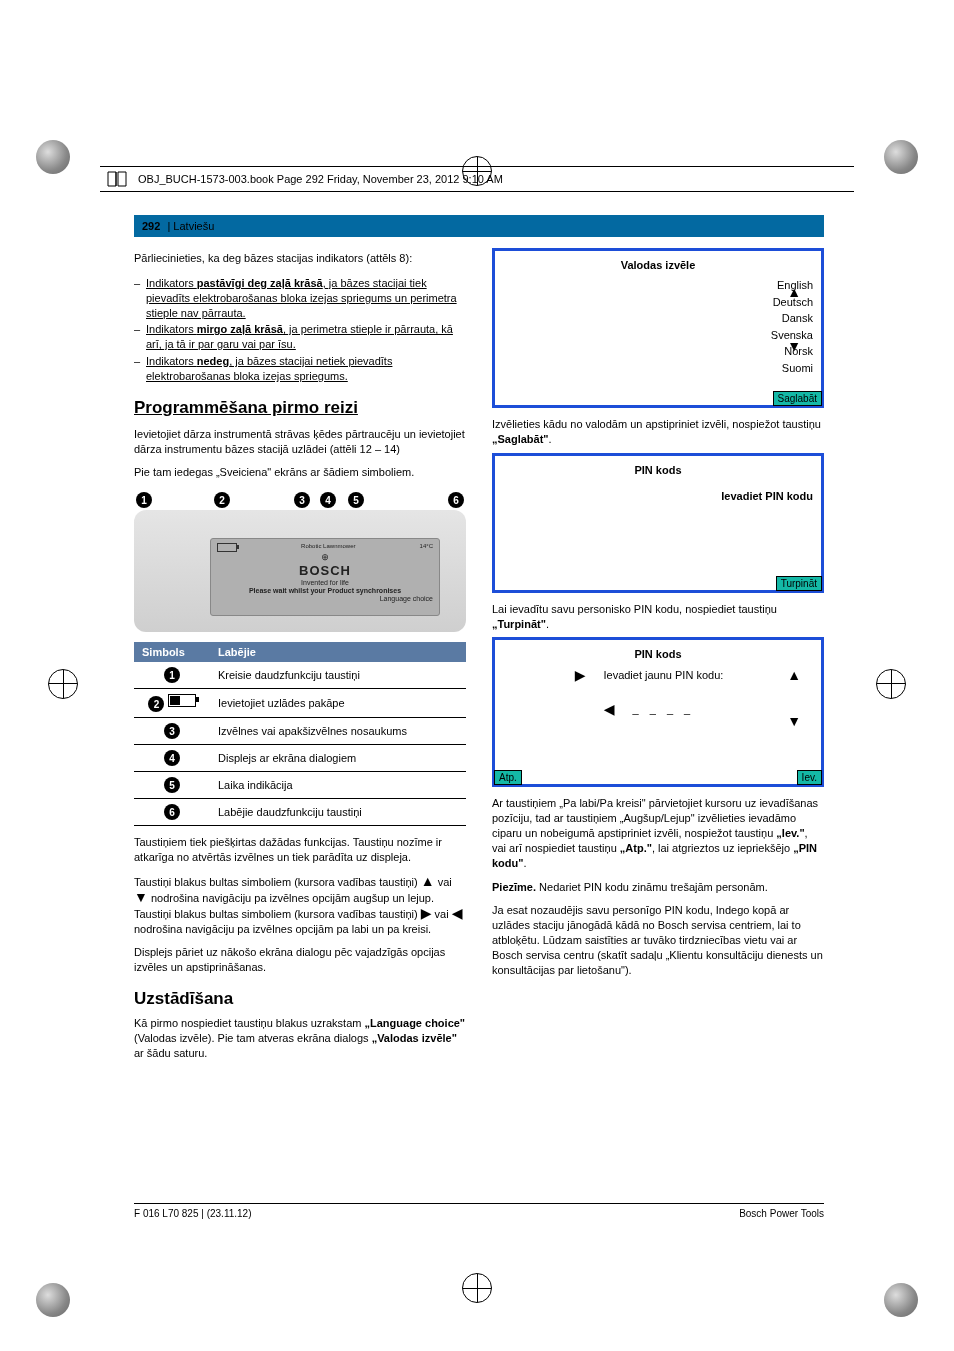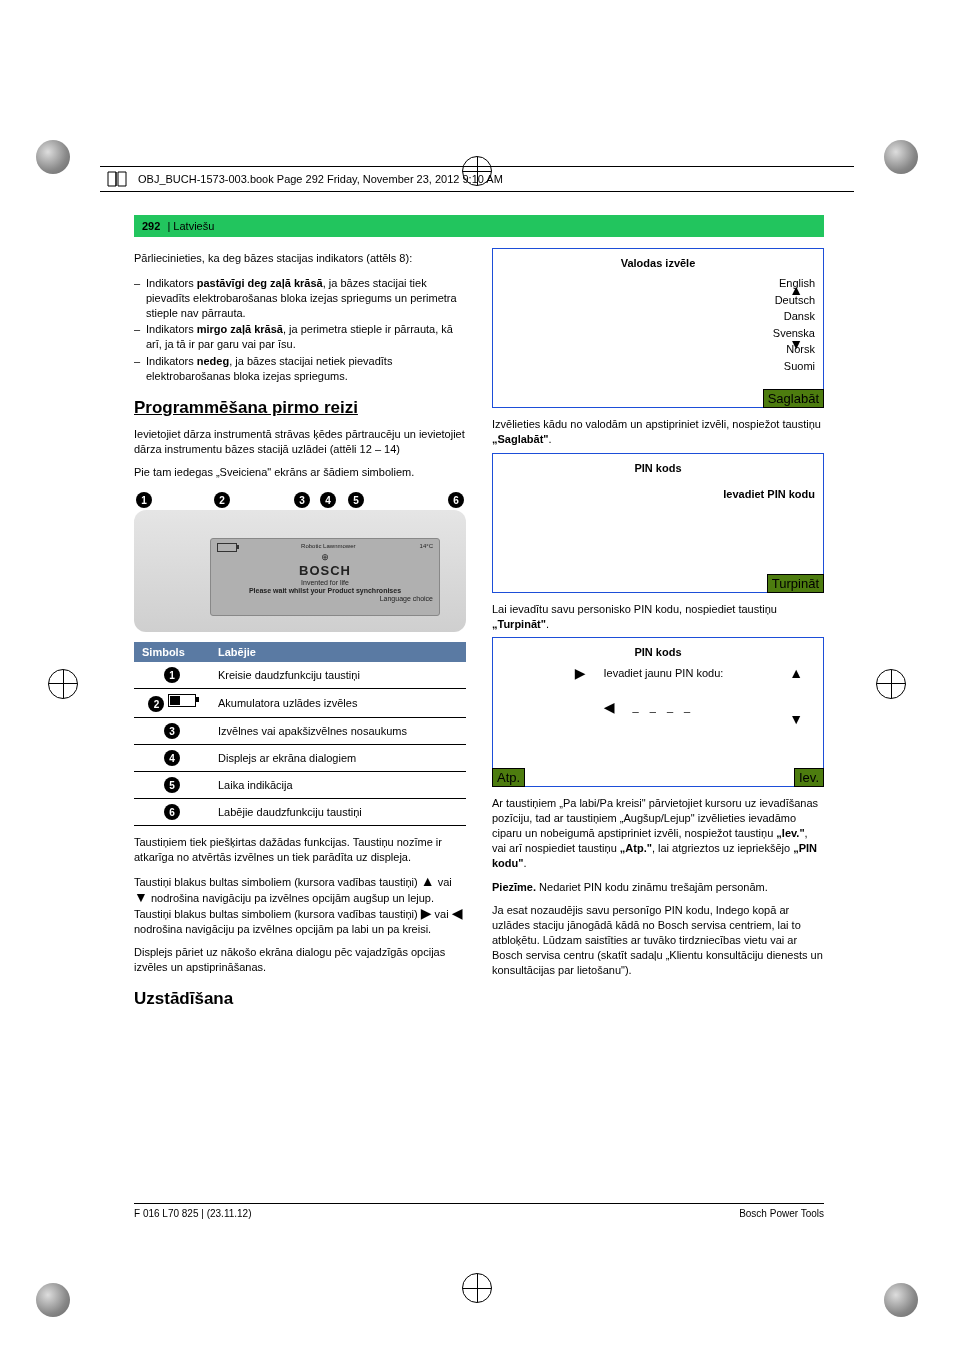--- a/index.html
+++ b/index.html
@@ -24,43 +24,43 @@
       linear-gradient(#000,#000) center/1px 100% no-repeat;}
   .ball { position:absolute; width:34px; height:34px; border-radius:50%;
     background: radial-gradient(circle at 35% 35%, #ddd, #888 60%, #666);}
   .content {
     position:absolute;
     left: 134px; right: 130px; top: 204px; bottom: 134px;
     display:flex; gap: 26px;
   }
   .greybar {
     position:absolute; left:134px; right:130px; top:207px; height:22px;
-    background:#22c55e; display:flex; align-items:center; padding-left:8px;
+    background:#0369a1; display:flex; align-items:center; padding-left:8px;
     font-size:11px;
   }
   .greybar b { font-weight:bold; margin-right:4px;}
   .col { flex:1; display:flex; flex-direction:column; }
   .col > * { margin-bottom:6px; }
   h2.section {
     font-size:17px; font-weight:bold; margin:10px 0 6px 0;text-decoration:underline;
   }
   h3.sub { font-size:17px; font-weight:bold; margin:8px 0 4px 0;}
   p { margin:3px 0; line-height:1.35;}
-  ul.dash { list-style:none; padding:0; margin:2px 0;}
+  ul.dash { list-style:none; padding:0; margin:2px 0;text-decoration:underline;}
   ul.dash li { padding-left:12px; position:relative; margin:2px 0; line-height:1.35;}
   ul.dash li::before { content:"–"; position:absolute; left:0;}
   .screen-box {
-    border:1px solid #1d4ed8; width:100%; box-sizing:border-box;
+    border:3px solid #1d4ed8; width:100%; box-sizing:border-box;
     padding:6px 8px; position:relative; background:#fff;
   }
   .screen-title { text-align:center; font-weight:bold; margin:2px 0 6px;}
   .screen-list { text-align:right; font-size:11px; line-height:1.5;}
   .corner-btn {
-    position:absolute; border:1px solid #000; padding:1px 4px; font-size:13px;
-    background:#4d7c0f;
+    position:absolute; border:1px solid #000; padding:1px 4px; font-size:10px;
+    background:#14b8a6;
   }
   .tri { font-size:14px; line-height:1;}
   .right-arrows { position:absolute; right:20px; top:34px; display:flex; flex-direction:column; gap:40px;}
   .right-arrows2 { position:absolute; right:20px; top:28px; display:flex; flex-direction:column; gap:32px;}
   .device-img {
     width:100%; height:140px; position:relative; margin-top:6px;
   }
   .device-body {
     position:absolute; left:0; right:0; top:18px; bottom:0;
     background:linear-gradient(#e5e5e5,#cfcfcf);
@@ -170,21 +170,21 @@
           </thead>
         <tbody>
           <tr>
               <td>
                 <span class="callout" style="margin:auto;">1</span>
               </td>
               <td>Kreisie daudzfunkciju taustiņi</td>
             </tr>
           <tr>
               <td><span class="callout" style="display:inline-flex;vertical-align:middle;">2</span> <span class="battery-icon"><span class="fill"></span></span></td>
-              <td>Akumulatora uzlādes izvēles</td>
+              <td>Ievietojiet uzlādes pakāpe</td>
             </tr>
           <tr>
               <td>
                 <span class="callout" style="margin:auto;">3</span>
               </td>
               <td>Izvēlnes vai apakšizvēlnes nosaukums</td>
             </tr>
           <tr>
               <td>
                 <span class="callout" style="margin:auto;">4</span>
@@ -206,20 +206,23 @@
         </tbody>
       </table>
 
       <p>Taustiņiem tiek piešķirtas dažādas funkcijas. Taustiņu nozīme ir atkarīga no atvērtās izvēlnes un tiek parādīta uz displeja.</p>
       <p>
         <span>Taustiņi blakus bultas simboliem (kursora vadības taustiņi) </span><span class="tri">▲</span><span> vai </span><span class="tri">▼</span><span> nodrošina navigāciju pa izvēlnes opcijām augšup un lejup. Taustiņi blakus bultas simboliem (kursora vadības taustiņi) </span><span class="tri">▶</span><span> vai </span><span class="tri">◀</span><span> nodrošina navigāciju pa izvēlnes opcijām pa labi un pa kreisi.</span>
       </p>
       <p>Displejs pāriet uz nākošo ekrāna dialogu pēc vajadzīgās opcijas izvēles un apstiprināšanas.</p>
 
       <h3 class="sub">Uzstādīšana</h3>
+      <p>
+        <span>Kā pirmo nospiediet taustiņu blakus uzrakstam </span><b>„Language choice"</b><span> (Valodas izvēle). Pie tam atveras ekrāna dialogs </span><b>„Valodas izvēle"</b><span> ar šādu saturu.</span>
+      </p>
     </div>
 
     <div class="col">
       <div class="spacer-top"></div>
 
       <div class="screen-box" style="height:160px;">
         <div class="screen-title">Valodas izvēle</div>
         <div class="screen-list">
           <div>English</div>
           <div>Deutsch</div>

